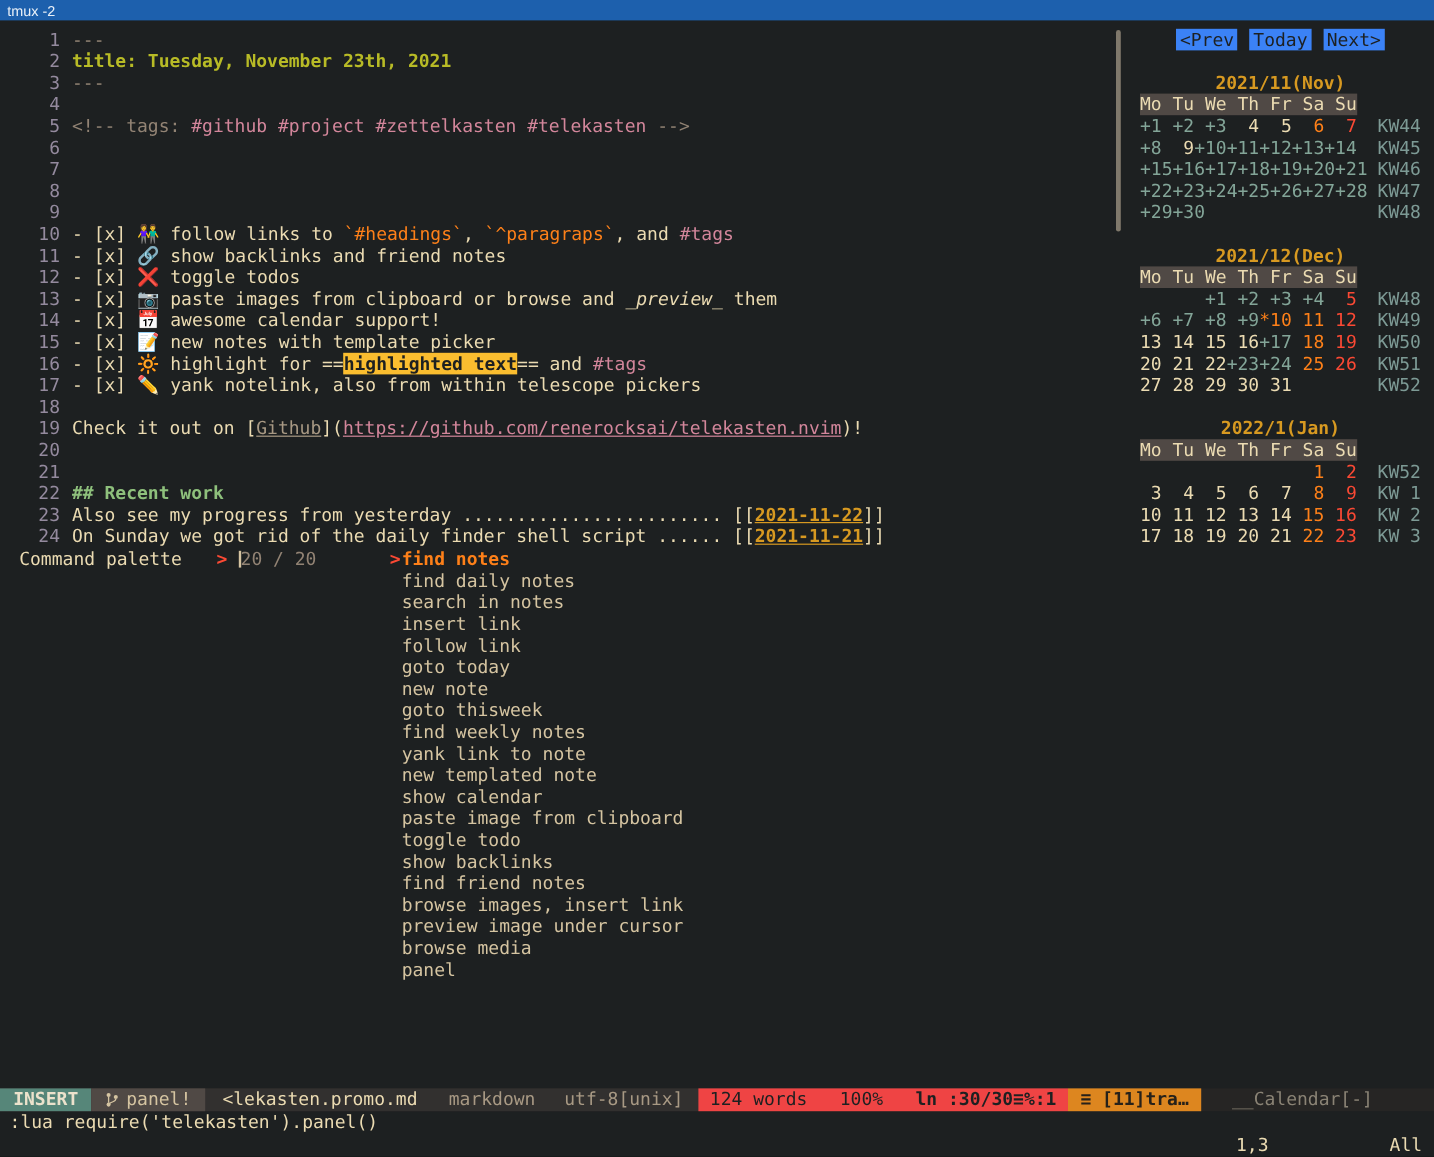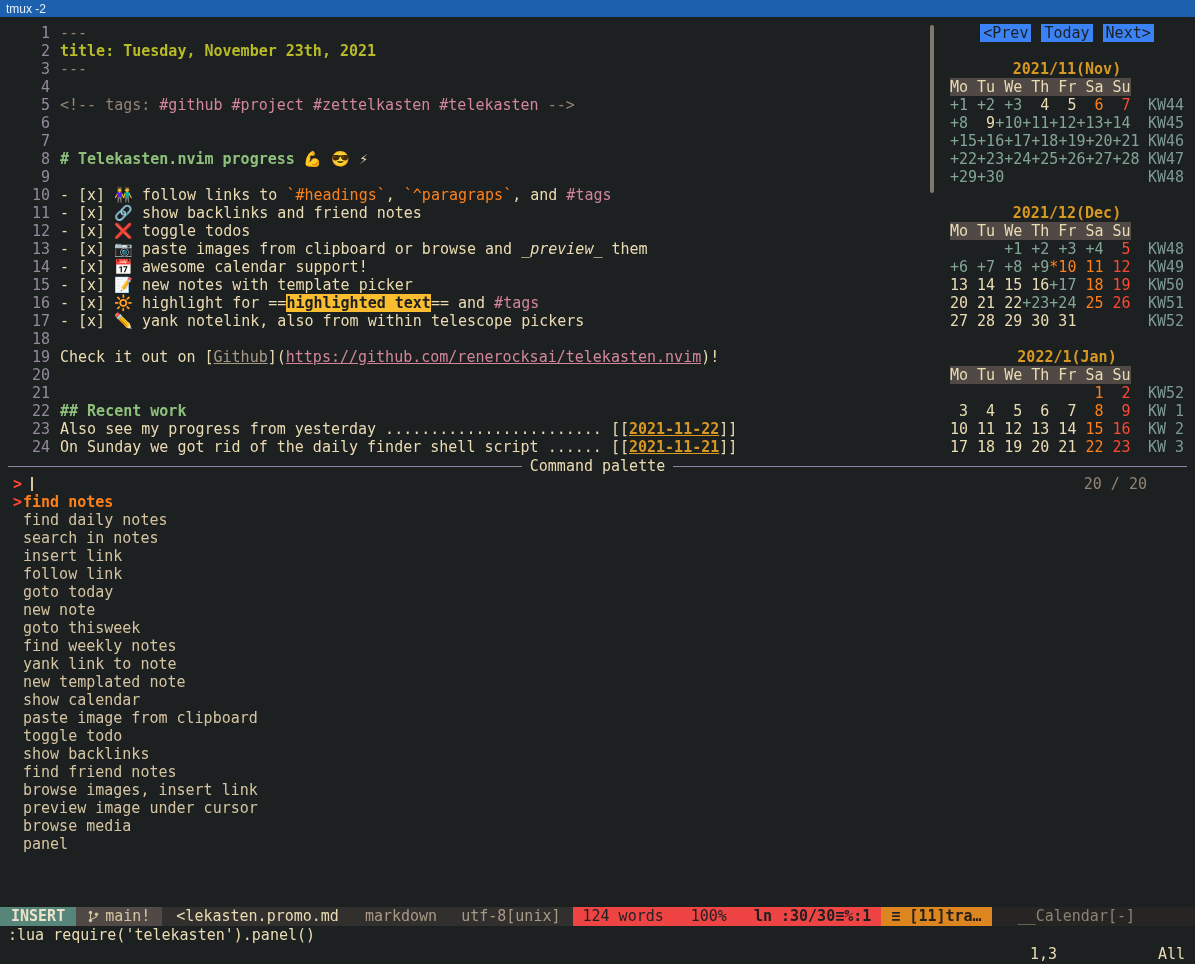--- a/index.html
+++ b/index.html
@@ -37,21 +37,21 @@
   .cal-btn{background:#3b82f6;color:#1d2021;padding:0 3px;cursor:default}
   .cal-month{margin-top:18px}
   .cal-title{width:234px;text-align:center;color:#d79921;font-weight:bold;height:18px}
   .cal-row{height:18px;white-space:pre;display:flex}
   .cal-dow{display:inline-block;background:#504945;color:#ebdbb2;white-space:pre}
   .cal-days{display:inline-block;width:189px;white-space:pre;flex:none}
   .cal-kw{color:#7d9a95;margin-left:9px}
   .d-f{color:#ebdbb2}.d-n{color:#83a598}.d-sa{color:#fe8019}.d-su{color:#fb4934}.d-t{color:#fe8019;font-weight:normal}
 
   
-  .palette{flex:1;display:flex;flex-direction:column;min-height:0}
+  .palette{flex:1;display:flex;flex-direction:row;min-height:0}
   .pal-sep{height:18px;flex:none;display:flex;align-items:center;color:#ebdbb2;padding:0 8px}
   .sep-line{flex:1;height:0;border-top:1px solid #8f86a5}
   .sep-label{padding:0 8px}
   .pal-prompt{height:18px;flex:none;display:flex;align-items:center}
   .prompt-char{color:#fb4934;font-weight:bold;margin-left:13px}
   .cursor{display:inline-block;width:2px;height:14px;background:#d5c4a1;margin-left:9px}
   .pal-counter{margin-left:auto;margin-right:48px;color:#928374}
   .pal-items{flex:none}
   .pal-item{height:18px;display:flex;white-space:pre;color:#d5c4a1}
   .pal-caret{width:23px;flex:none;padding-left:13px;color:#fb4934;font-weight:bold}
@@ -115,21 +115,20 @@
             <div class="ed-line">
               <span class="lnum">6</span>
               <span class="ltext"></span>
             </div>
             <div class="ed-line">
               <span class="lnum">7</span>
               <span class="ltext"></span>
             </div>
             <div class="ed-line">
               <span class="lnum">8</span>
-              <span class="ltext"><span class="c-h"># Telekasten.nvim progress</span><span class="c-f"> 💪 😎 ⚡</span></span>
             </div>
             <div class="ed-line">
               <span class="lnum">9</span>
               <span class="ltext"></span>
             </div>
             <div class="ed-line">
               <span class="lnum">10</span>
               <span class="ltext"><span class="c-f">- [x] 👫 follow links to </span><span class="c-code">`#headings`</span><span class="c-f">, </span><span class="c-code">`^paragraps`</span><span class="c-f">, and </span><span class="c-tag">#tags</span></span>
             </div>
             <div class="ed-line">
@@ -269,21 +268,21 @@
     <div class="statusline">
       <div class="sl-left">
         <span class="seg seg-mode">INSERT</span>
         <span class="seg seg-branch">
           <svg width="11" height="13" viewBox="0 0 11 13" fill="currentColor">
               <circle cx="2.5" cy="2.5" r="1.7"></circle>
               <circle cx="2.5" cy="10.5" r="1.7"></circle>
               <circle cx="8.5" cy="4.2" r="1.7"></circle>
               <path d="M2.5 4v5M8.5 5.9c0 2.2-3.5 2.2-5.2 3.6" stroke="currentColor" stroke-width="1.1" fill="none"></path>
             </svg>
-          <span>main!</span>
+          <span>panel!</span>
         </span>
         <span class="seg seg-file">&lt;lekasten.promo.md</span>
         <span class="seg seg-ft">markdown</span>
         <span class="seg seg-enc">utf-8[unix]</span>
         <span class="seg seg-stats">
           <span>124 words</span>
           <span>100%</span>
           <span class="bold">ln :30/30≡%:1</span>
         </span>
         <span class="seg seg-tabs">≡ [11]tra…</span>

